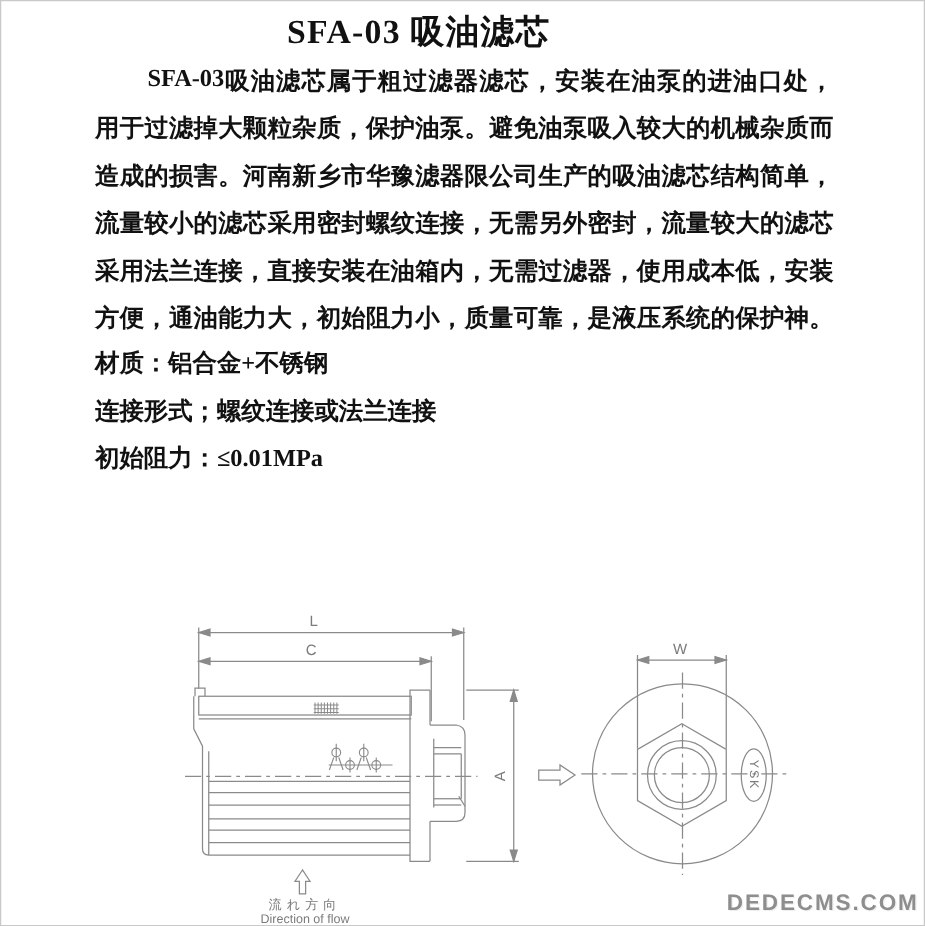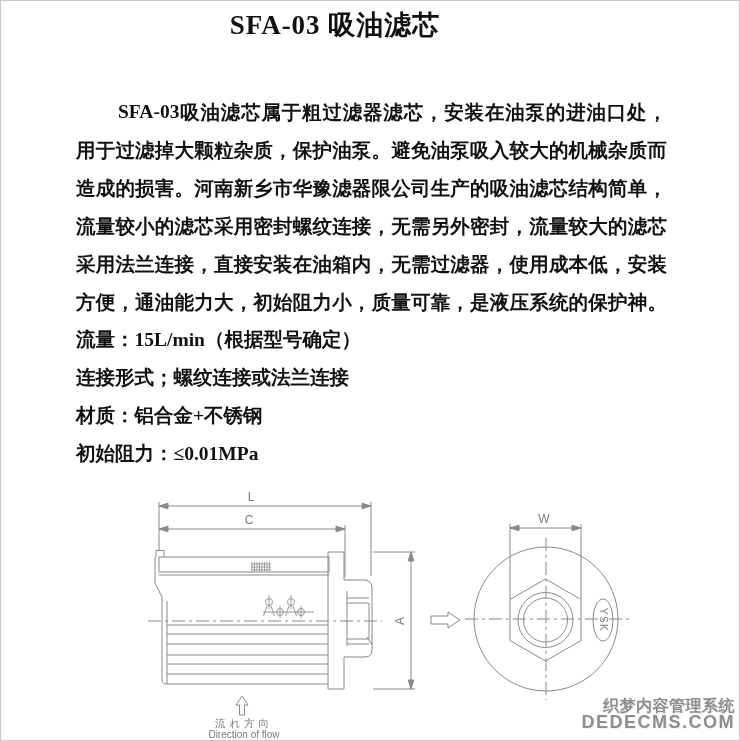--- a/index.html
+++ b/index.html
@@ -10,21 +10,21 @@
   }
   #doc-title{
     position:absolute;top:3px;left:0;width:668px;height:42px;line-height:42px;
     text-align:center;font-size:27px;font-weight:bold;letter-spacing:1px;
   }
   #textblock{
     position:absolute;top:44px;left:75px;width:591px;
     font-size:19.5px;font-weight:bold;
   }
   .jline{display:flex;justify-content:space-between;align-items:center;height:38px;white-space:nowrap;}
-  .jline.indent{padding-left:42px;margin-top:48px;}
+  .jline.indent{padding-left:42px;}
   .pline{height:38px;line-height:38px;white-space:nowrap;}
   #drawing{position:absolute;left:0;top:484px;}
   #drawing text{font-family:"Liberation Sans","DejaVu Sans",sans-serif;fill:#7b7b7b;}
   #watermark{
     position:absolute;right:4px;bottom:10px;text-align:right;
     font-family:"Liberation Sans","DejaVu Sans",sans-serif;
     color:#8e8e8e;font-weight:bold;
     text-shadow:1px 1px 0 #efefef;
   }
   .wm-cn{font-size:16px;line-height:17px;letter-spacing:0.5px;}
@@ -218,23 +218,22 @@
         <span>液</span>
         <span>压</span>
         <span>系</span>
         <span>统</span>
         <span>的</span>
         <span>保</span>
         <span>护</span>
         <span>神</span>
         <span>。</span>
       </div>
-    <div class="pline">流量：15L/min（根据型号确定）</div>
+    <div class="pline">材质：铝合金+不锈钢</div>
     <div class="pline">连接形式；螺纹连接或法兰连接</div>
-    <div class="pline">材质：铝合金+不锈钢</div>
     <div class="pline">初始阻力：≤0.01MPa</div>
   </div>
 
   <svg id="drawing" width="740" height="257" viewBox="0 484 740 257">
 
     <g stroke="#8a8a8a" stroke-width="1" fill="none">
 
       <g>
         <line x1="158" y1="501" x2="158" y2="550"></line>
         <line x1="370" y1="501" x2="370" y2="575"></line>
@@ -354,17 +353,16 @@
     <text x="250" y="500" font-size="12" text-anchor="middle">L</text>
     <text x="248" y="523" font-size="12" text-anchor="middle">C</text>
     <text x="543" y="522" font-size="12" text-anchor="middle">W</text>
     <text x="403" y="620" font-size="12" text-anchor="middle" transform="rotate(-90 403 620)">A</text>
     <text x="602" y="619" font-size="10" text-anchor="middle" dominant-baseline="middle" letter-spacing="1.5" transform="rotate(90 602 619)">YSK</text>
     <text x="243" y="726" font-size="10.5" text-anchor="middle" letter-spacing="4">流れ方向</text>
     <text x="243" y="737" font-size="10" text-anchor="middle">Direction of flow</text>
   </svg>
 
   <div id="watermark">
-    <div class="wm-cn">织梦内容管理系统</div>
     <div class="wm-en">DEDECMS.COM</div>
   </div>
 
 </div>
 
 </body></html>

